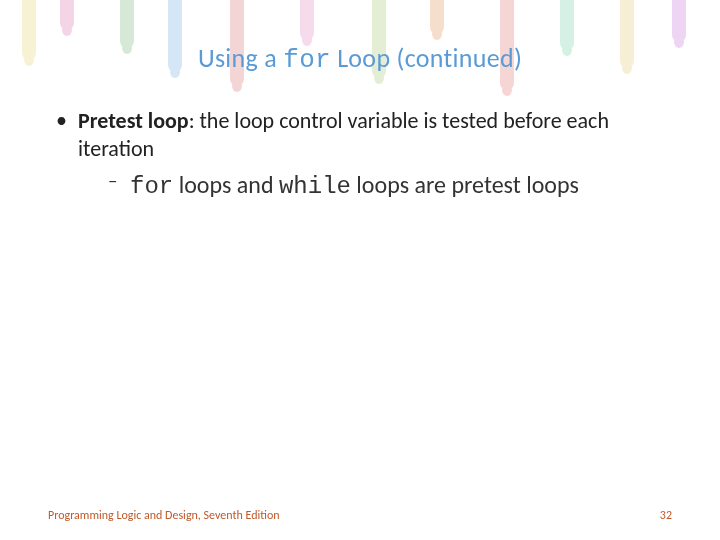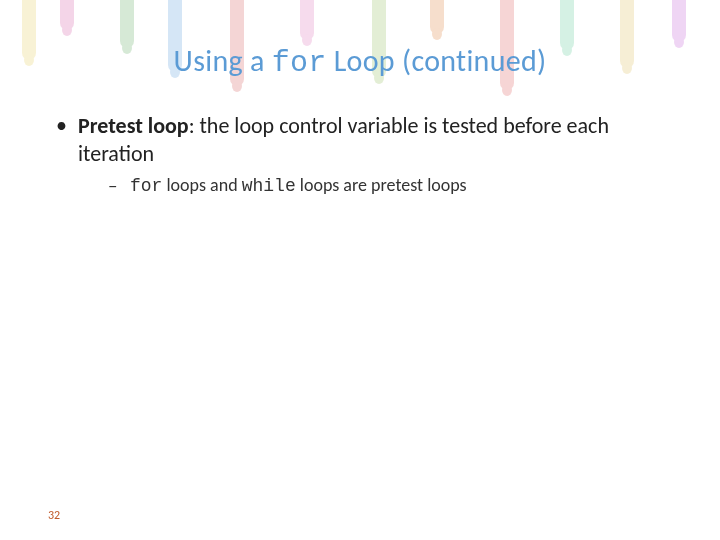--- a/index.html
+++ b/index.html
@@ -36,21 +36,21 @@
   }
   .slide {
     position: relative;
     width: 100%;
     height: 100%;
     padding: 42px 48px 0 48px;
   }
   h1.title {
     color: #5b9bd5;
     font-weight: 400;
-    font-size: 30px;
+    font-size: 26px;
     text-align: center;
     margin-bottom: 32px;
     letter-spacing: 0.3px;
   }
   .mono { font-family: "Courier New", Courier, monospace; }
   ul.level1 {
     list-style: none;
     padding-left: 6px;
   }
   ul.level1 > li {
@@ -70,21 +70,21 @@
     color: #222;
   }
   ul.level2 {
     list-style: none;
     padding-left: 30px;
     margin-top: 6px;
   }
   ul.level2 > li {
     position: relative;
     padding-left: 22px;
-    font-size: 18px;
+    font-size: 24px;
     color: #333;
     line-height: 1.3;
     margin-bottom: 6px;
   }
   ul.level2 > li::before {
     content: "–";
     position: absolute;
     left: 0;
     top: 0;
     font-size: 19px;
@@ -131,16 +131,17 @@
       <span class="bold">Pretest loop</span><span>: the loop control variable is tested before each iteration</span>
       <ul class="level2">
         <li>
           <span class="mono">for</span><span> loops and </span><span class="mono">while</span><span> loops are pretest loops</span>
         </li>
       </ul>
     </li>
   </ul>
 
   <div class="footer">
+    <span>Programming Logic and Design, Seventh Edition</span>
     <span>32</span>
   </div>
 
 </div>
 
 </body></html>

